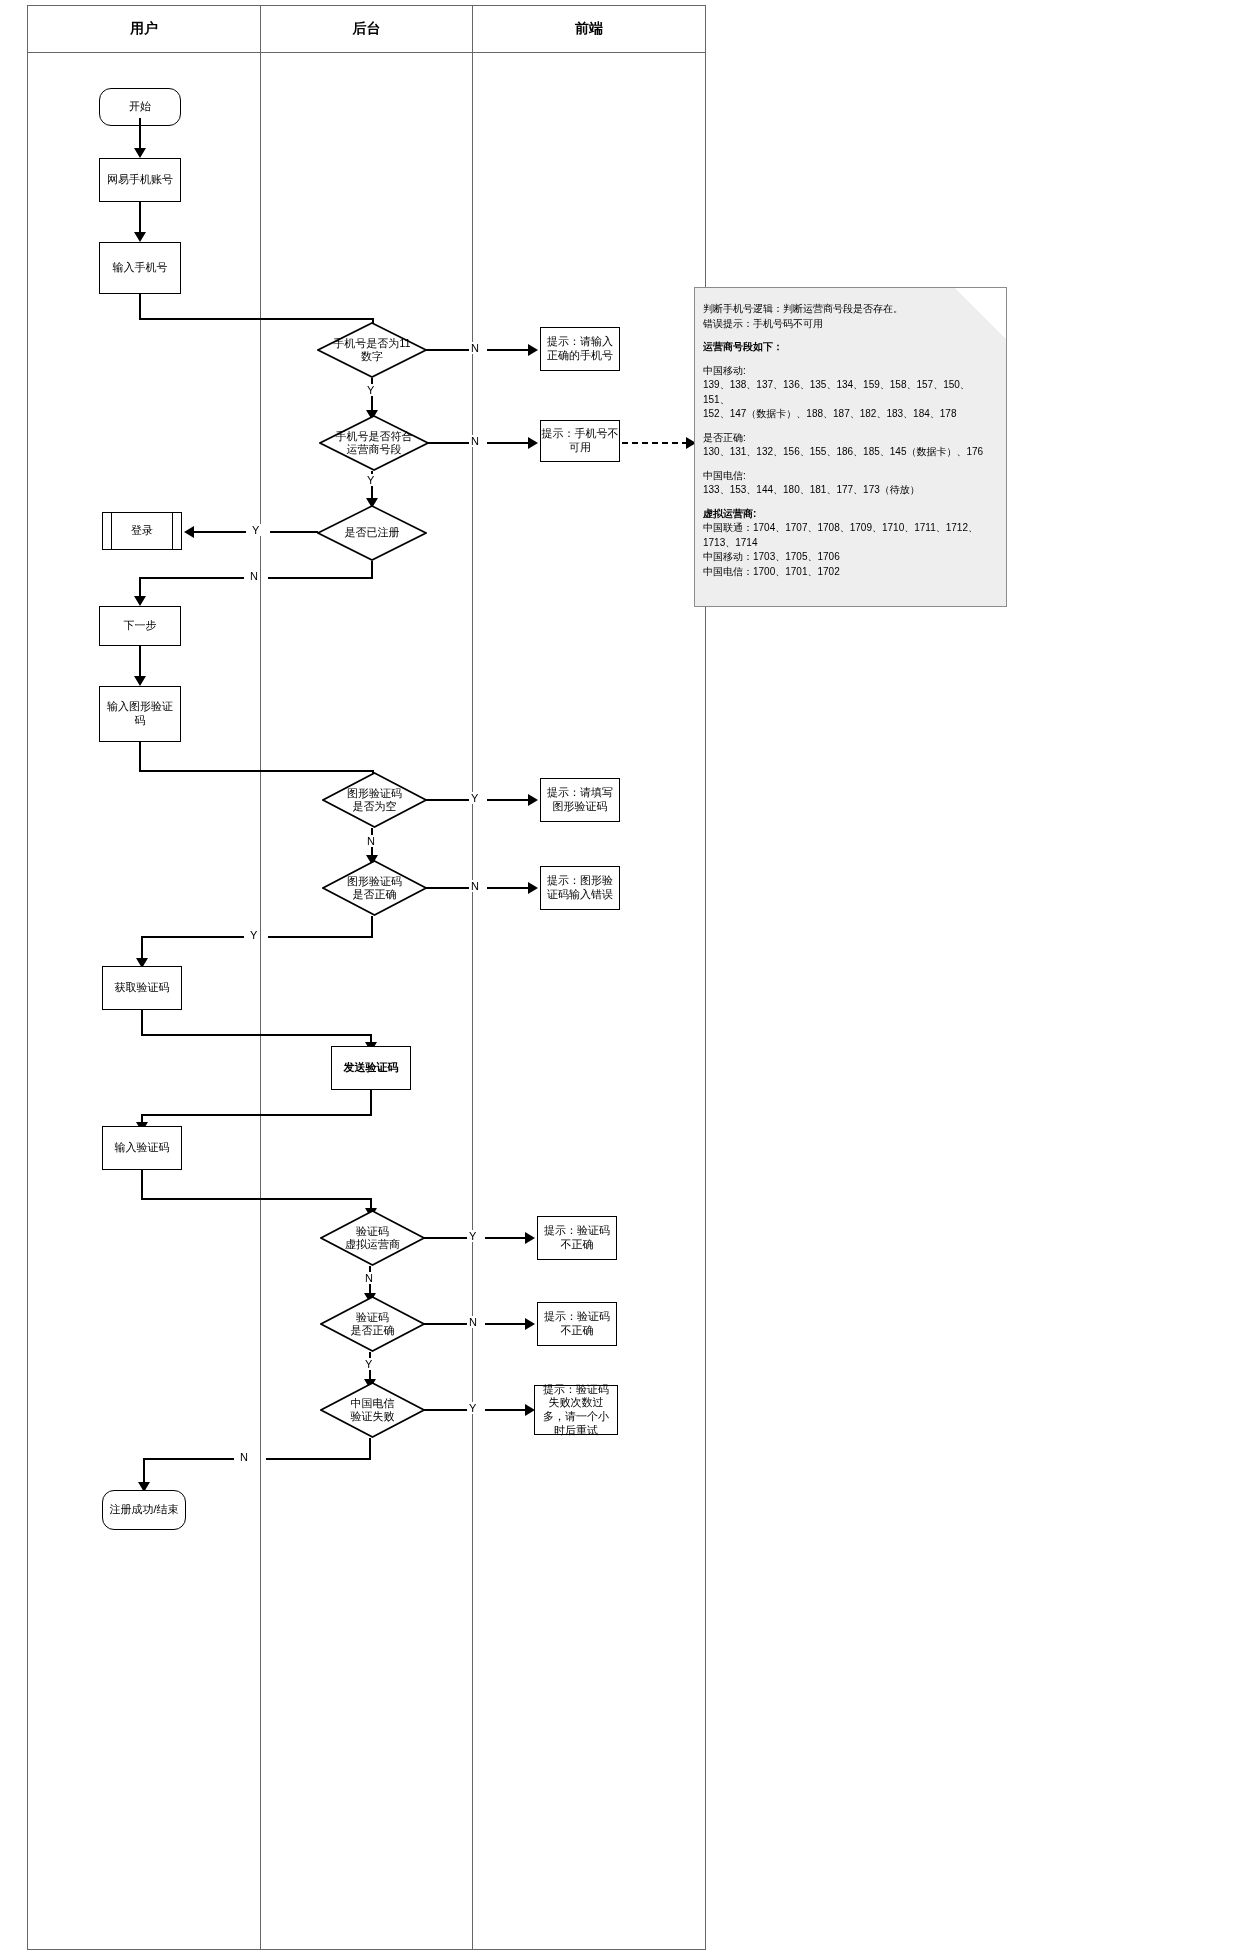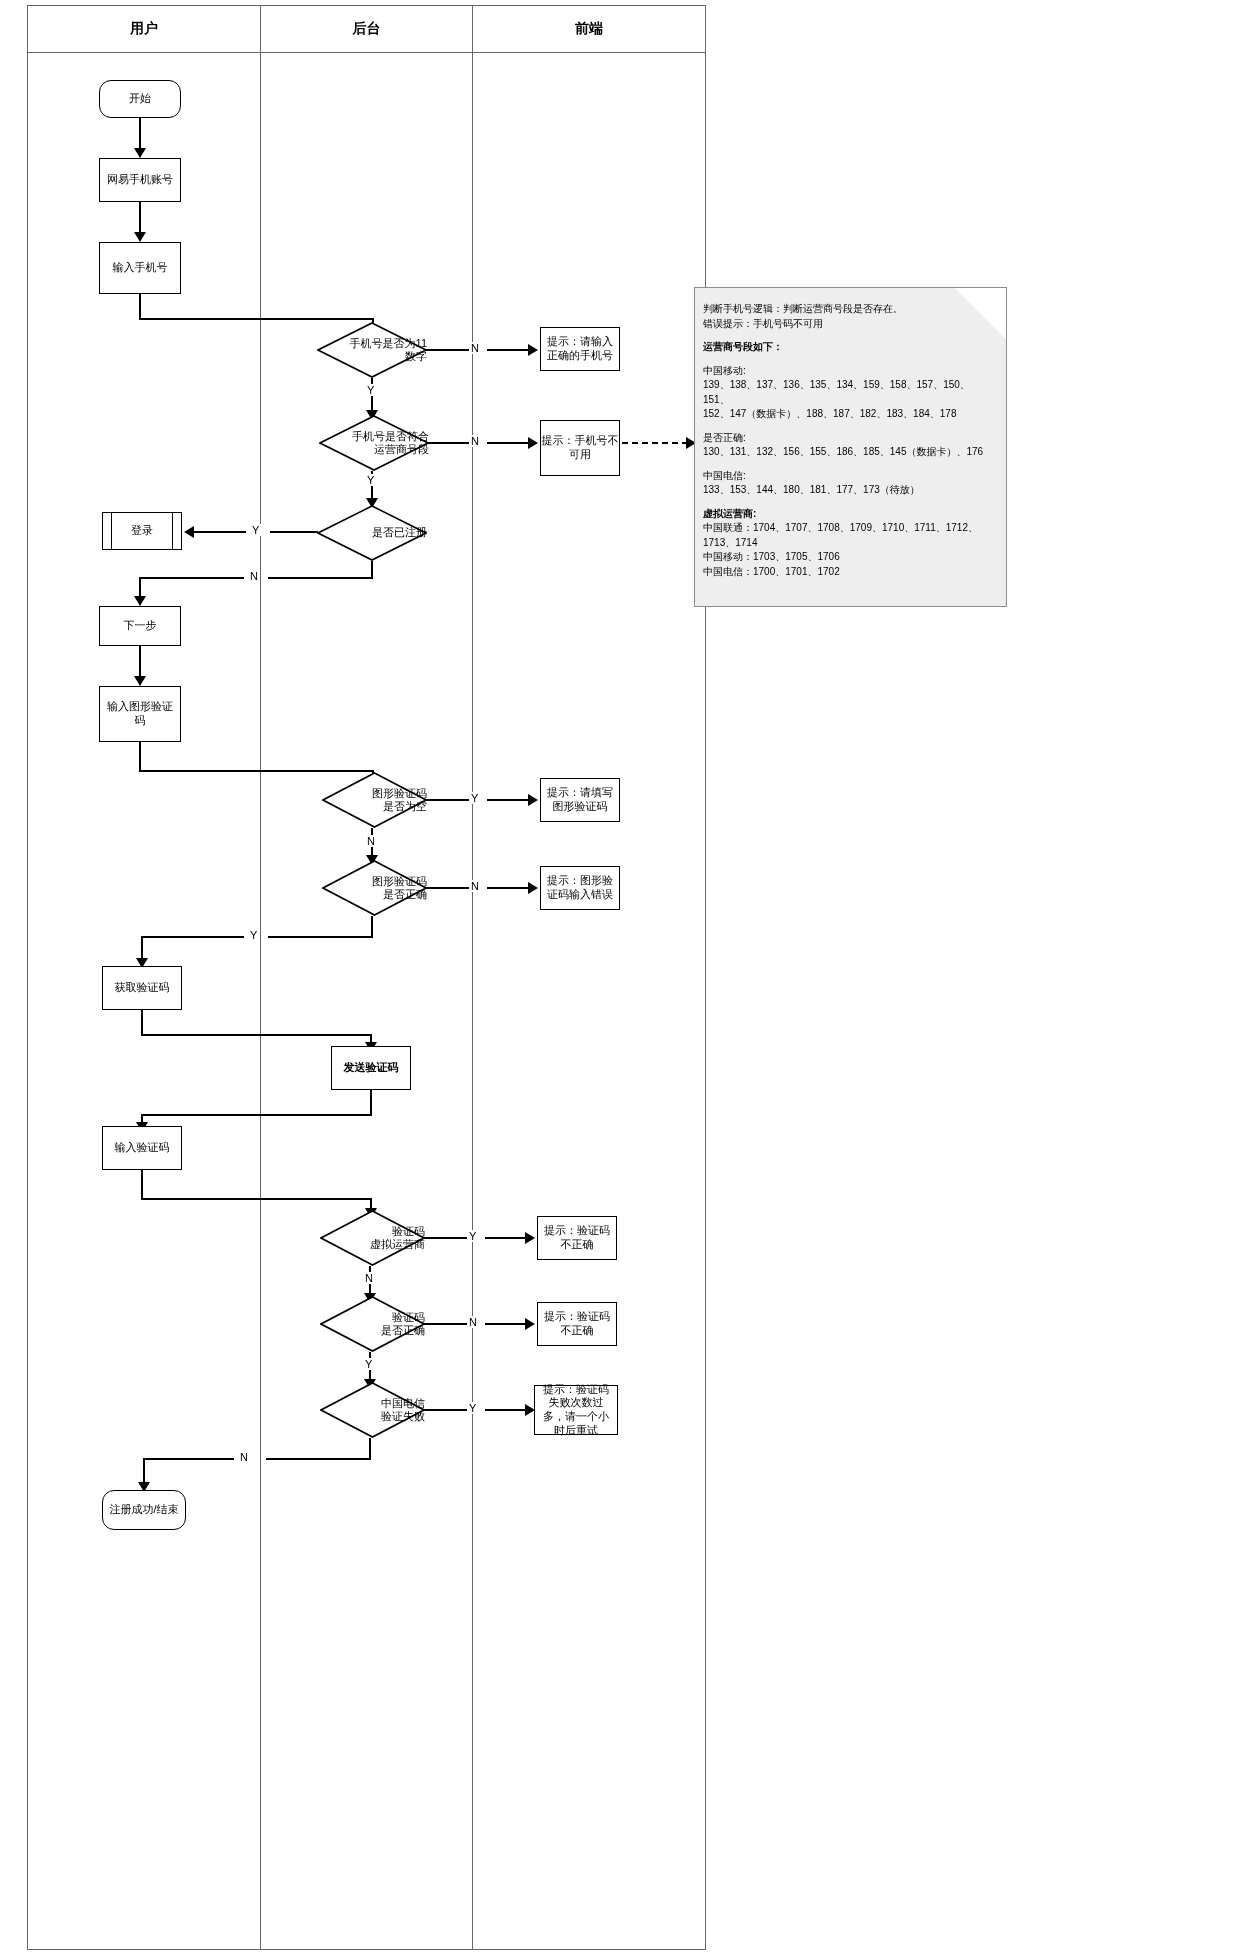--- a/index.html
+++ b/index.html
@@ -17,21 +17,21 @@
   .node.term{border-radius:12px;}
   .node.sub{border-left:1px solid #000;border-right:1px solid #000;}
   .node.sub::before,.node.sub::after{content:"";position:absolute;top:0;bottom:0;width:1px;background:#000;}
   .node.sub::before{left:8px;}
   .node.sub::after{right:8px;}
 
   
   .dia{position:absolute;display:flex;align-items:center;justify-content:center;text-align:center;
        font-size:11px;line-height:1.2;color:#000;}
   .dia .dshape{position:absolute;left:0;top:0;width:100%;height:100%;}
-  .dia .dlabel{position:relative;z-index:2;width:112%;text-align:right;}
+  .dia .dlabel{position:relative;z-index:2;width:112%;}
 
   
   .ln{position:absolute;background:#000;}
   .lnh{height:2px;}
   .lnv{width:2px;}
   .arw{position:absolute;width:0;height:0;}
   .arw.down{border-left:6px solid transparent;border-right:6px solid transparent;border-top:10px solid #000;}
   .arw.left{border-top:6px solid transparent;border-bottom:6px solid transparent;border-right:10px solid #000;}
   .arw.right{border-top:6px solid transparent;border-bottom:6px solid transparent;border-left:10px solid #000;}
   .elabel{position:absolute;font-size:11px;color:#000;background:#fff;padding:0 2px;}
@@ -55,21 +55,21 @@
 
   <div class="lane-frame"></div>
   <div class="lane-div" style="left:260px;"></div>
   <div class="lane-div" style="left:472px;"></div>
   <div class="ln lnh" style="left:28px;top:52px;width:677px;height:1px;background:#666;"></div>
 
   <div class="lane-title" style="left:28px;top:20px;width:232px;">用户</div>
   <div class="lane-title" style="left:261px;top:20px;width:211px;">后台</div>
   <div class="lane-title" style="left:473px;top:20px;width:232px;">前端</div>
 
-  <div class="node term" style="left:99px;top:80px;width:82px;height:38px;border-radius:12px;">开始</div>
+  <div class="node term" style="left:99px;top:88px;width:82px;height:38px;border-radius:12px;">开始</div>
   <div class="ln lnv" style="left:139px;top:118px;height:32px;"></div>
   <div class="arw down" style="left:134px;top:148px;"></div>
 
   <div class="node" style="left:99px;top:158px;width:82px;height:44px;text-align:right;">网易手机账号</div>
   <div class="ln lnv" style="left:139px;top:202px;height:32px;"></div>
   <div class="arw down" style="left:134px;top:232px;"></div>
 
   <div class="node" style="left:99px;top:242px;width:82px;height:52px;">输入手机号</div>
 
   <div class="ln lnv" style="left:139px;top:294px;height:26px;"></div>
@@ -104,21 +104,21 @@
     <div class="dlabel">
       <div>手机号是否符合</div>
         <div>运营商号段</div>
     </div>
   </div>
 
   <div class="ln lnh" style="left:426px;top:442px;width:46px;"></div>
   <div class="elabel" style="left:469px;top:435px;">N</div>
   <div class="ln lnh" style="left:487px;top:442px;width:44px;"></div>
   <div class="arw right" style="left:528px;top:437px;"></div>
-  <div class="node" style="left:540px;top:420px;width:80px;height:56px;padding:0 0;">提示：手机号不可用</div>
+  <div class="node" style="left:540px;top:420px;width:80px;height:42px;padding:0 0;">提示：手机号不可用</div>
 
   <div class="dash" style="left:622px;top:442px;width:66px;"></div>
   <div class="arw right" style="left:686px;top:437px;"></div>
 
   <div class="ln lnv" style="left:371px;top:471px;height:30px;"></div>
   <div class="elabel" style="left:365px;top:474px;">Y</div>
   <div class="arw down" style="left:366px;top:498px;"></div>
 
   <div class="dia" style="left:317px;top:505px;width:110px;height:56px;">
     <svg class="dshape" viewBox="0 0 110 56" preserveAspectRatio="none">

